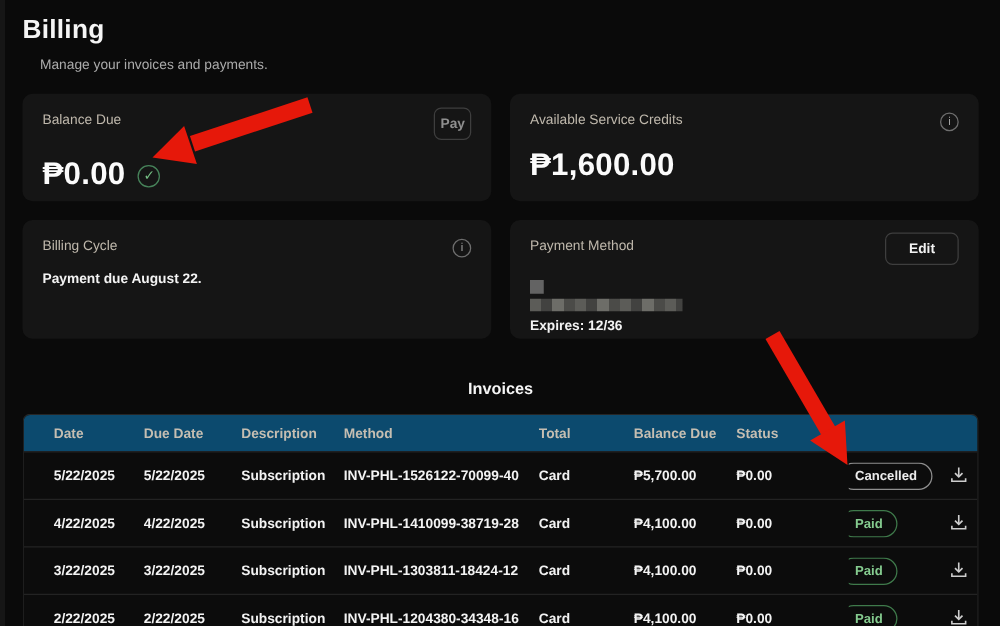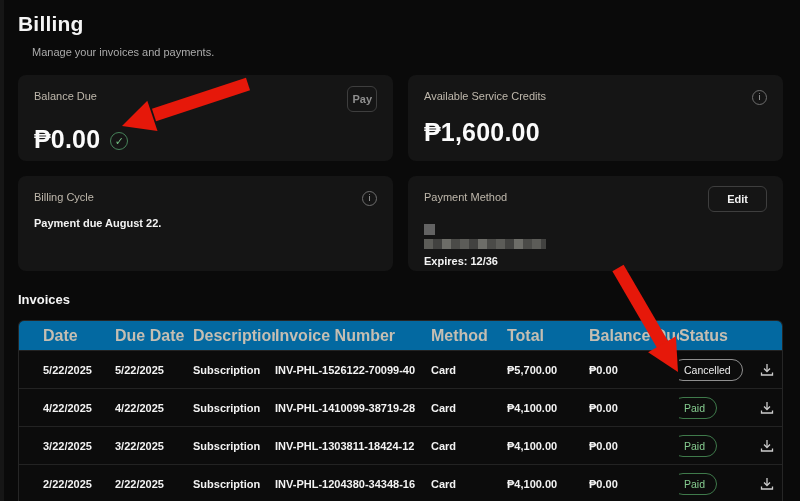--- a/index.html
+++ b/index.html
@@ -49,39 +49,39 @@
   .cycle-line1 { font-size: 11px; font-weight: 700; color: #f3f3f3; margin-top: 22px; }
   .cycle-line2 { font-size: 11px; font-weight: 700; color: #f3f3f3; margin-top: 11px; }
 
   .brand-redacted { width: 11px; height: 11px; background: #636363; margin-top: 12px; }
   .cardnum-redacted {
     width: 122px; height: 10px; margin-top: 4px;
     background: repeating-linear-gradient(90deg, #5c5c58 0 9px, #424240 9px 18px, #6d6d68 18px 27px, #4b4b48 27px 36px);
   }
   .expires { font-size: 11px; font-weight: 700; margin-top: 6px; color: #f3f3f3; }
 
-  .invoices-head { display: flex; justify-content: space-between; align-items: center; margin-top: 21px; }
+  .invoices-head { display: flex; justify-content: space-between; align-items: center; margin-top: 32px; flex-direction: column; }
   .invoices-title { font-size: 13px; font-weight: 700; }
 
   .table {
     margin-top: 13px; border: 1px solid #262626; border-bottom: none;
     border-radius: 6px 6px 0 0; overflow: hidden; background: #0c0c0c;
   }
   .thead, .trow {
     display: grid;
     grid-template-columns: 72px 78px 82px 156px 76px 82px 90px 76px 1fr;
     padding-left: 24px; align-items: center;
   }
-  .thead { background: #0369a1; height: 29px; font-size: 16px; font-weight: 700; color: #c5beb2; }
+  .thead { background: #0c4a6e; height: 29px; font-size: 11px; font-weight: 700; color: #c5beb2; }
   .trow { height: 38px; font-size: 11px; font-weight: 700; color: #f3f3f3; border-top: 1px solid #232323; }
   .td { overflow: hidden; white-space: nowrap; }
 
   .badge {
     display: inline-block; padding: 4px 11px; border-radius: 999px;
-    font-size: 10.5px; font-weight: 400; margin-left: -7px; background: transparent; text-align: center;
+    font-size: 10.5px; font-weight: 700; margin-left: -7px; background: transparent; text-align: center;
   }
   .badge-cancelled { border: 1px solid #8f8f8f; color: #ececec; }
   .badge-paid { border: 1px solid #3f7a4b; color: #85cb8f; }
 
   .dl-btn { background: none; border: none; cursor: pointer; padding: 2px; margin-left: 2px; }
   .dl-btn svg { display: block; }
 
   .arrows { position: absolute; left: 0; top: 0; width: 800px; height: 501px; pointer-events: none; z-index: 50; }
 </style>
 </head>
@@ -137,21 +137,20 @@
 
   <div class="invoices-head">
     <h2 class="invoices-title">Invoices</h2>
   </div>
 
   <div class="table">
     <div class="thead">
       <span class="td">Date</span>
       <span class="td">Due Date</span>
       <span class="td">Description</span>
-      <span class="td">Invoice Number</span>
       <span class="td">Method</span>
       <span class="td">Total</span>
       <span class="td">Balance Due</span>
       <span class="td">Status</span>
       <span class="td"></span>
     </div>
     <div id="rows">
   <div class="trow">
     <span class="td">5/22/2025</span>
     <span class="td">5/22/2025</span>

